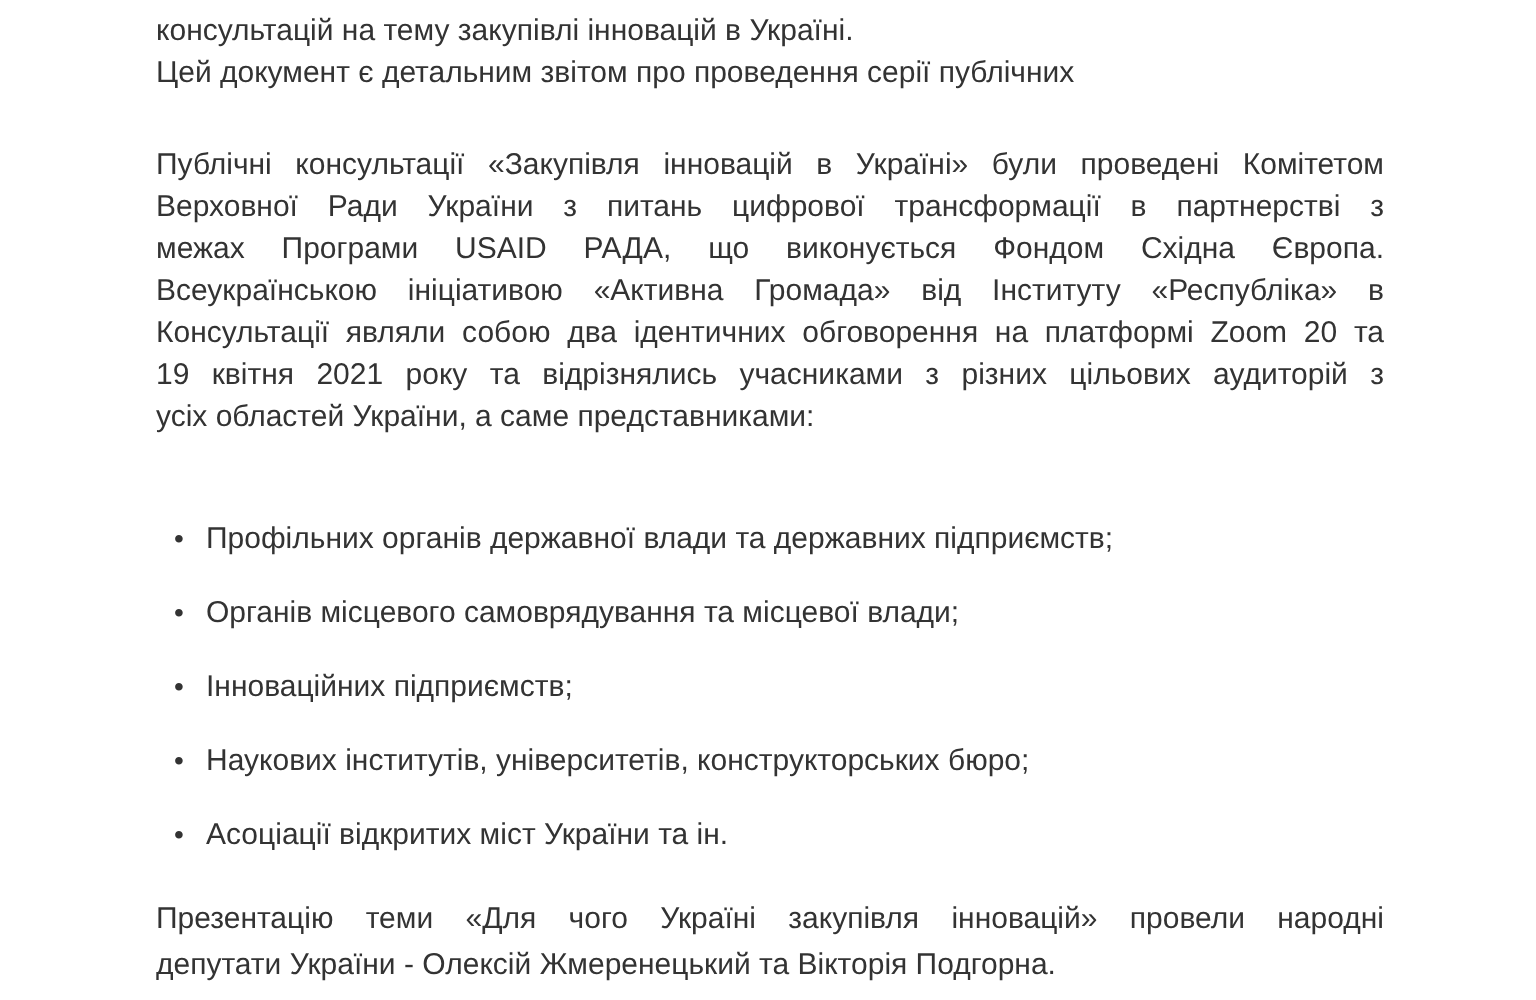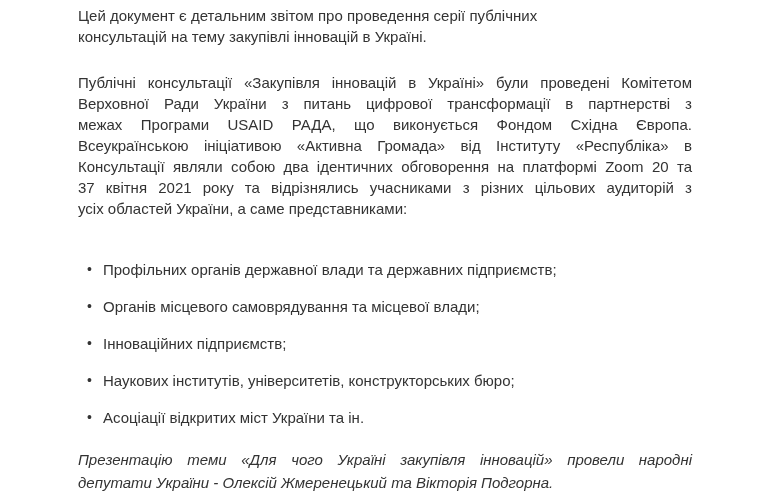--- a/index.html
+++ b/index.html
@@ -39,49 +39,49 @@
     padding-left: 25px;
   }
   .li .line { line-height: 25px; margin-top: 12px; }
   .bullet {
     position: absolute;
     left: 9px;
     top: 0;
     line-height: 25px;
     font-size: 14px;
   }
-  .p-pres { margin-top: 18px; font-style: italic; }
+  .p-pres { margin-top: 18px; }
   .p-pres .line { line-height: 23px; }
   .p-clip { margin-top: 18px; }
   .p-clip .line {
     line-height: 21px;
     white-space: normal;
     text-align: justify;
     text-align-last: justify;
     overflow: hidden;
     height: 21px;
   }
 </style>
 </head>
 <body>
 
 <div class="page">
 
   <div class="para">
+    <div class="line">консультацій на тему закупівлі інновацій в Україні.</div>
     <div class="line">Цей документ є детальним звітом про проведення серії публічних</div>
-    <div class="line">консультацій на тему закупівлі інновацій в Україні.</div>
   </div>
 
   <div class="para p-body">
     <div class="line j">Публічні консультації «Закупівля інновацій в Україні» були проведені Комітетом</div>
     <div class="line j">Верховної Ради України з питань цифрової трансформації в партнерстві з</div>
     <div class="line j">межах Програми USAID РАДА, що виконується Фондом Східна Європа.</div>
     <div class="line j">Всеукраїнською ініціативою «Активна Громада» від Інституту «Республіка» в</div>
     <div class="line j">Консультації являли собою два ідентичних обговорення на платформі Zoom 20 та</div>
-    <div class="line j">37 квітня 2021 року та відрізнялись учасниками з різних цільових аудиторій з</div>
+    <div class="line j">19 квітня 2021 року та відрізнялись учасниками з різних цільових аудиторій з</div>
     <div class="line">усіх областей України, а саме представниками:</div>
   </div>
 
   <div class="list">
     <div class="li">
       <span class="bullet">•</span>
       <div class="line">Профільних органів державної влади та державних підприємств;</div>
     </div>
     <div class="li">
       <span class="bullet">•</span>

